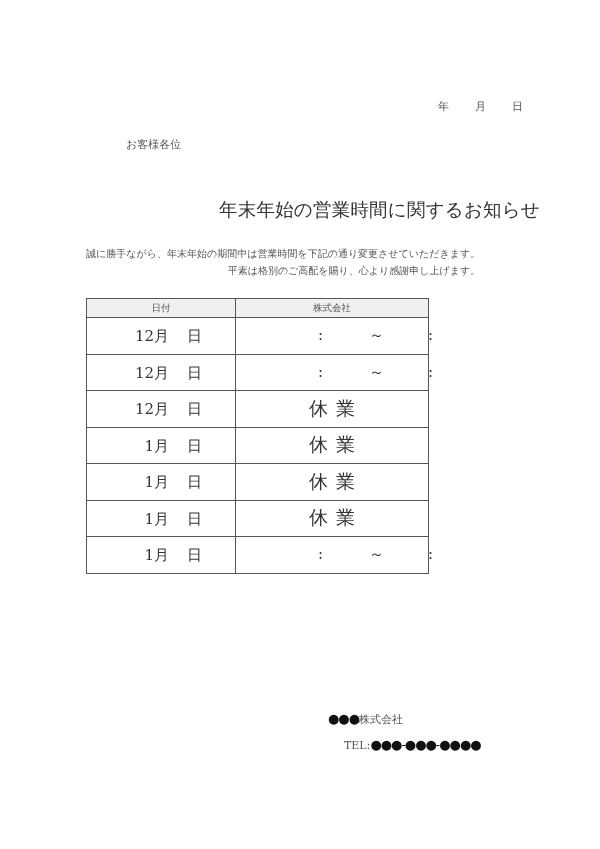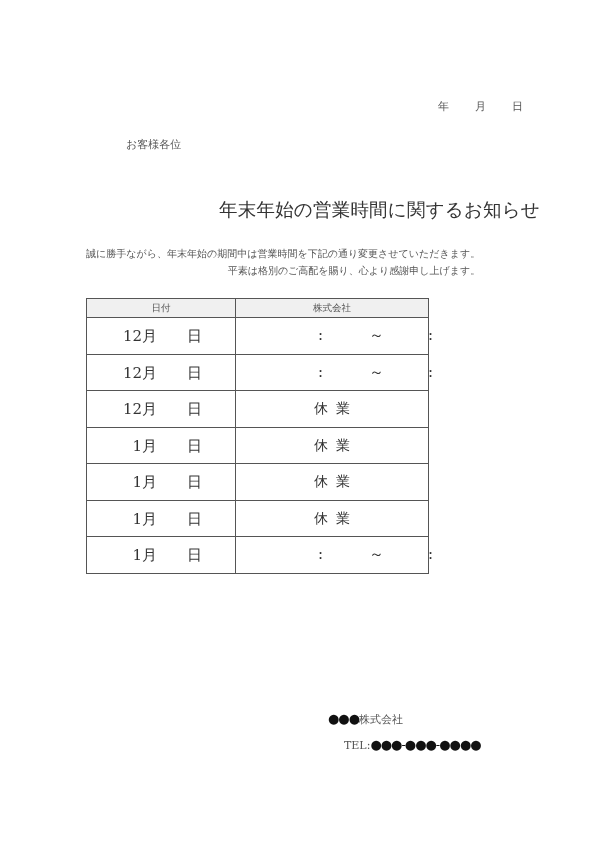--- a/index.html
+++ b/index.html
@@ -10,27 +10,27 @@
   .date-line span { display:inline-block; }
   .addressee { top:137px; left:86px; font-size:11px; font-family:Liberation Sans, sans-serif; color:#555;margin-left:40px; }
   .title { top:197px; left:0; width:540px; text-align:right; font-size:18.5px; font-family:"DejaVu Sans",sans-serif; color:#333; letter-spacing:0.2px; }
   .intro { top:245px; left:86px; font-size:10px; font-family:"DejaVu Sans",sans-serif; color:#555; line-height:17px; }
   table.sched { position:absolute; top:298px; left:86px; width:343px; border-collapse:collapse; }
   table.sched th, table.sched td { border:1.5px solid #555; padding:0; }
   table.sched th { background:#f0f0f0; height:18px; font-size:9.5px; font-weight:normal; font-family:"DejaVu Sans",sans-serif; color:#555; }
   table.sched td { height:35.5px; font-size:15px; color:#333; }
   .col-date { width:148px; }
   .date-cell { position:relative; }
-  .date-cell .m { position:absolute; right:78px; top:9px; text-align:right; }
+  .date-cell .m { position:absolute; right:66px; top:9px; text-align:right; }
   .date-cell .d { position:absolute; left:100px; top:9px; }
   .hours-cell { position:relative; text-align:center; }
   .hours-cell .c1 { position:absolute; left:82px; top:8px; }
   .hours-cell .tl { position:absolute; left:133px; top:8px; }
   .hours-cell .c2 { position:absolute; left:192px; top:8px; }
-  .closed { letter-spacing:8px; padding-left:8px; font-family:"DejaVu Sans",sans-serif; font-size:14px; }
+  .closed { letter-spacing:8px; padding-left:8px; font-family:"DejaVu Sans",sans-serif; font-size:19px; }
   .footer-note { top:599px; left:86px; width:440px; font-size:10px; font-family:"DejaVu Sans",sans-serif; color:#555; line-height:17px; }
   .company { top:711px; left:328px; font-size:11px; color:#555; }
   .tel { top:737px; left:328px; font-size:11px; color:#555;margin-left:16px; }
   .dots { color:#111; font-size:13px; letter-spacing:-1px; }
 </style>
 </head>
 <body>
 
 <div class="abs date-line">
   <span>年</span><span style="width:26px"></span><span>月</span><span style="width:26px"></span><span>日</span>

